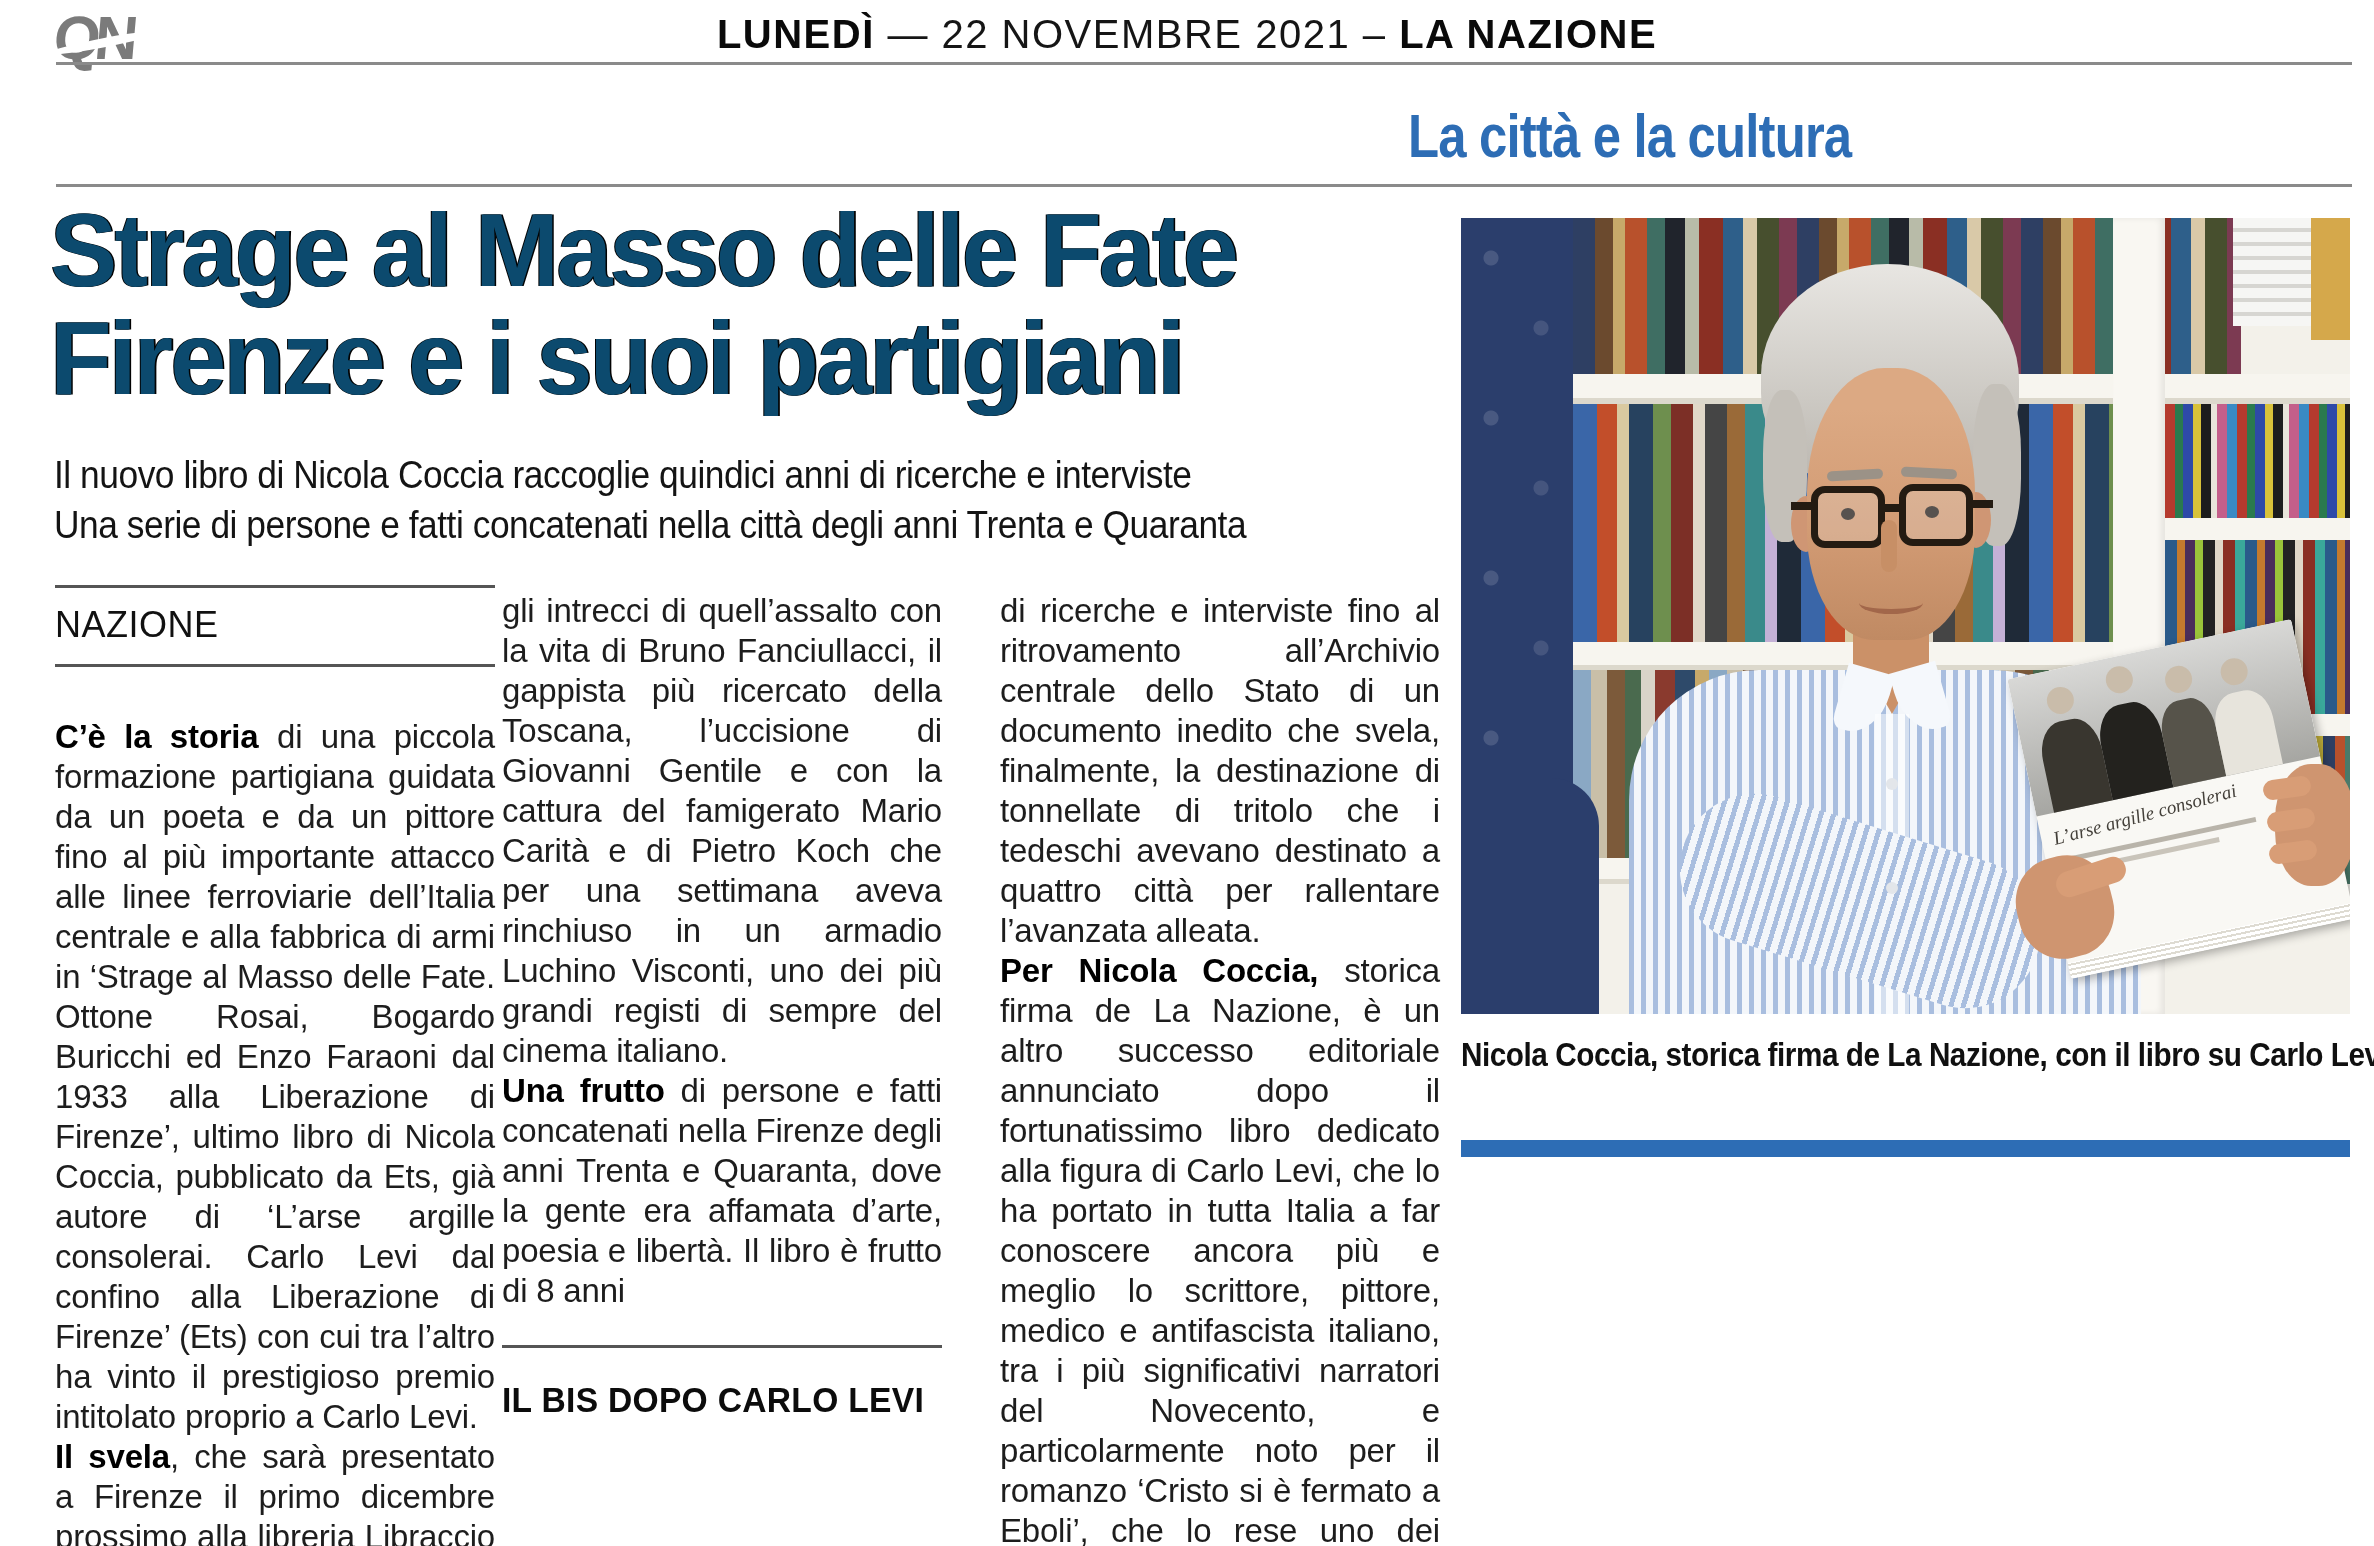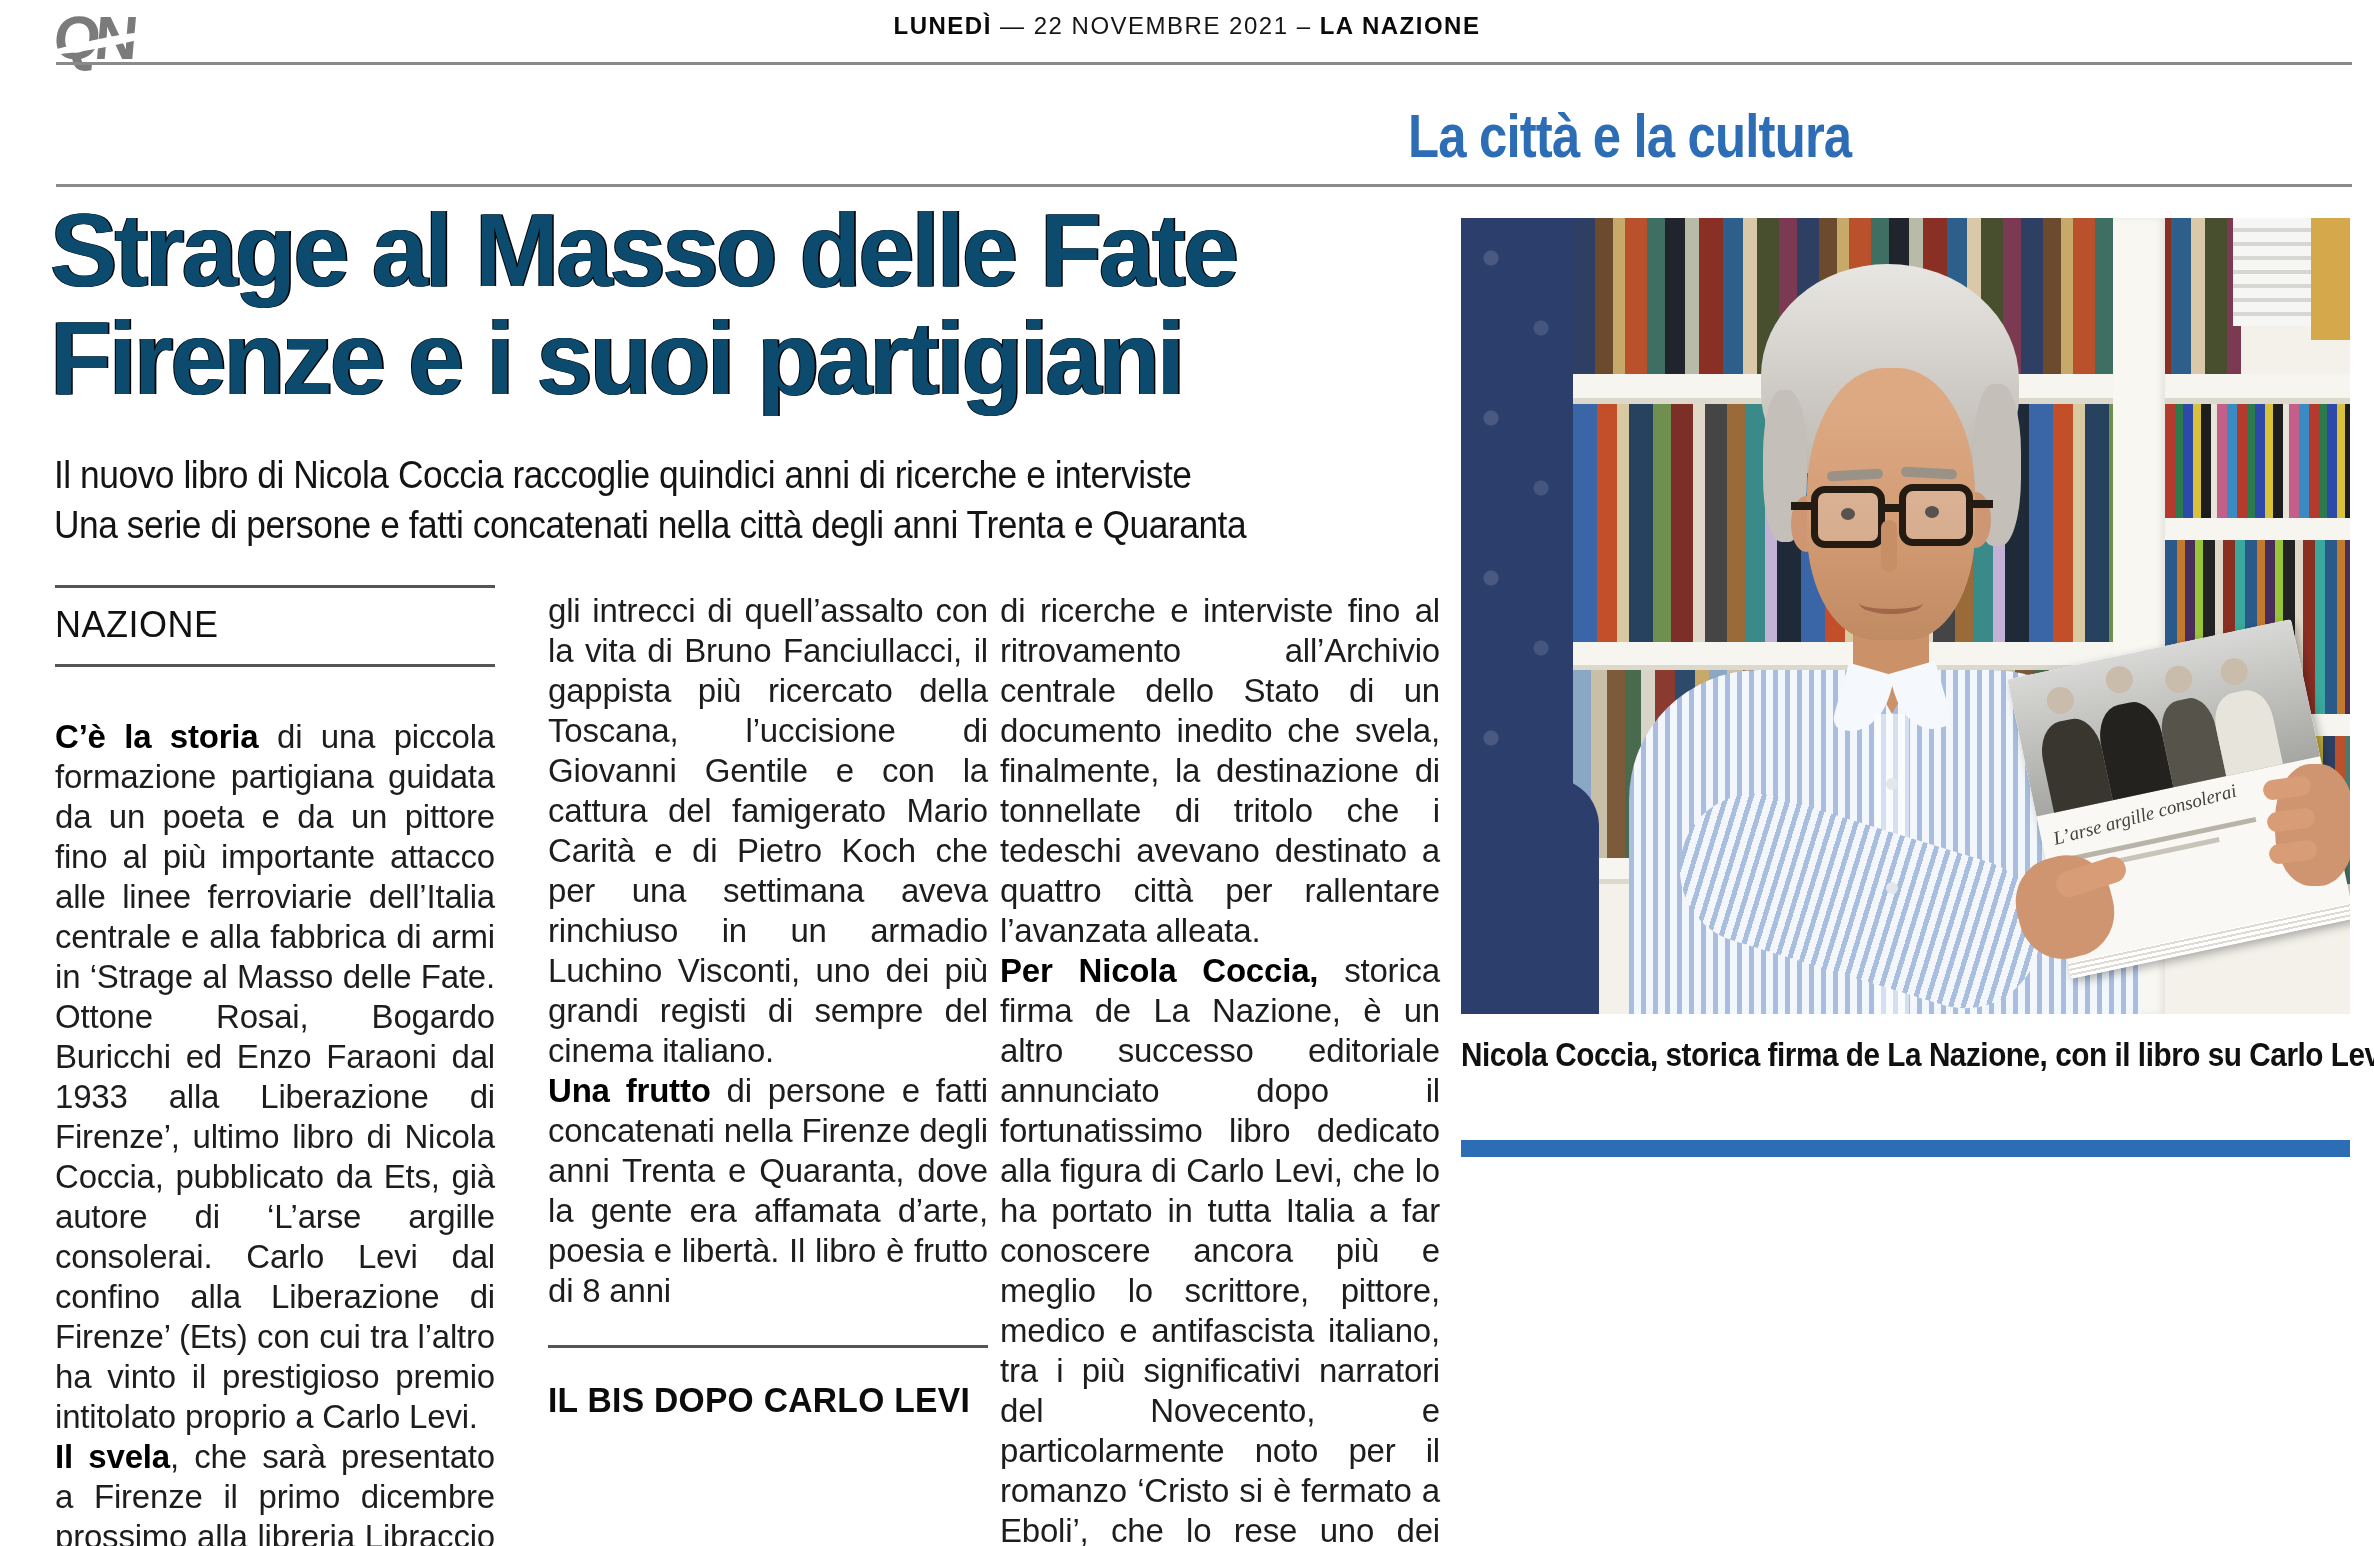--- a/index.html
+++ b/index.html
@@ -7,21 +7,21 @@
   .page { position:relative; width:2374px; height:1546px; background:#fff;
           font-family:"Liberation Sans", sans-serif; color:#1c1c1c; overflow:hidden; }
 
   
   .qn-logo { position:absolute; left:54px; top:10px; width:120px; height:58px; }
   .qn-text { display:inline-block; font-size:60px; font-weight:bold; color:#7b7b7b;
              letter-spacing:-6px; transform:skewX(-5deg) scaleY(1.02); line-height:58px; }
   .qn-swoosh { position:absolute; left:-8px; top:28px; width:118px; height:9px; background:#fff;
                transform:rotate(-11deg); border-radius:50%; }
   .dateline { position:absolute; left:0; top:12px; width:100%; text-align:center;
-              font-size:24px; letter-spacing:1.5px; color:#0a0a0a; white-space:nowrap; }
+              font-size:40px; letter-spacing:1.5px; color:#0a0a0a; white-space:nowrap; }
   .dl-b { font-weight:bold; }
   .dl-r { font-weight:normal; color:#151515; }
   .rule { position:absolute; left:56px; width:2296px; height:3px; background:#8a8a8a; }
   .rule-top { top:62px; }
   .rule-2 { top:184px; }
   .section-title { position:absolute; left:1408px; top:100px; font-size:62px; font-weight:bold;
                    color:#2d6db5; letter-spacing:-1px; transform:scaleX(0.82);
                    transform-origin:left top; white-space:nowrap; }
 
   
@@ -29,21 +29,21 @@
               font-size:104px; line-height:108px; letter-spacing:-3px;
               text-shadow:1.6px 0 0 #020202, -1px 0 0 #020202; white-space:nowrap; }
   .hl-line { display:block; transform:scaleX(0.97); transform-origin:left top; }
   .standfirst { position:absolute; left:54px; top:450px; font-size:38px; line-height:50px;
                 color:#141414; letter-spacing:-0.5px; white-space:nowrap; }
   .sf-line { display:block; transform:scaleX(0.93); transform-origin:left top; }
 
   
   .col { position:absolute; width:440px; }
   .col1 { left:55px;  top:585px; }
-  .col2 { left:548px; top:591px; }
+  .col2 { left:502px; top:591px; }
   .col3 { left:1000px; top:591px; }
   .kicker-top { border-top:3px solid #555; }
   .kicker-label { padding:16px 0 18px; font-size:36px; letter-spacing:0.5px; color:#111; }
   .kicker-bottom { height:3px; background:#555; margin-bottom:50px; }
   .body p { text-align:justify; font-size:33px; line-height:40px; color:#1d1d1d;
             letter-spacing:-0.2px; hyphens:auto; }
   .body .lead { font-weight:bold; color:#000; }
   .subkicker-block { margin-top:34px; border-top:3px solid #555; padding-top:32px; }
   .subkicker { font-size:35px; font-weight:bold; letter-spacing:0.3px; color:#0c0c0c;
                transform:scaleX(0.96); transform-origin:left top; white-space:nowrap; }

